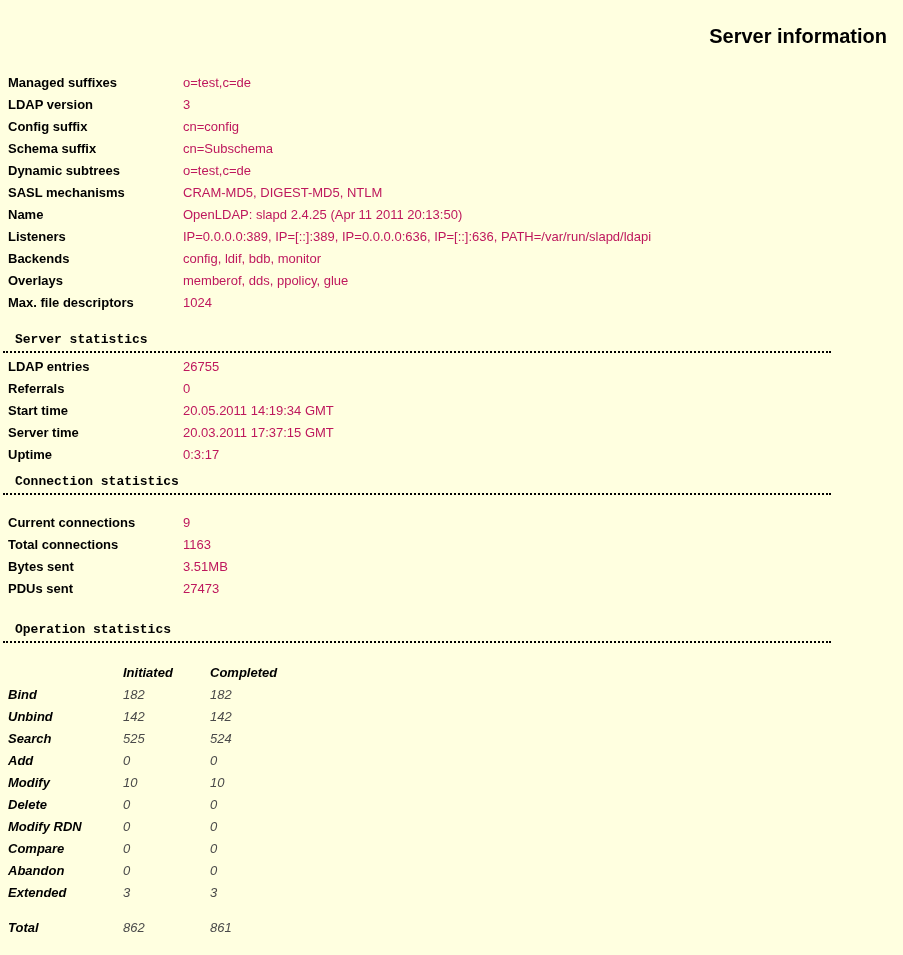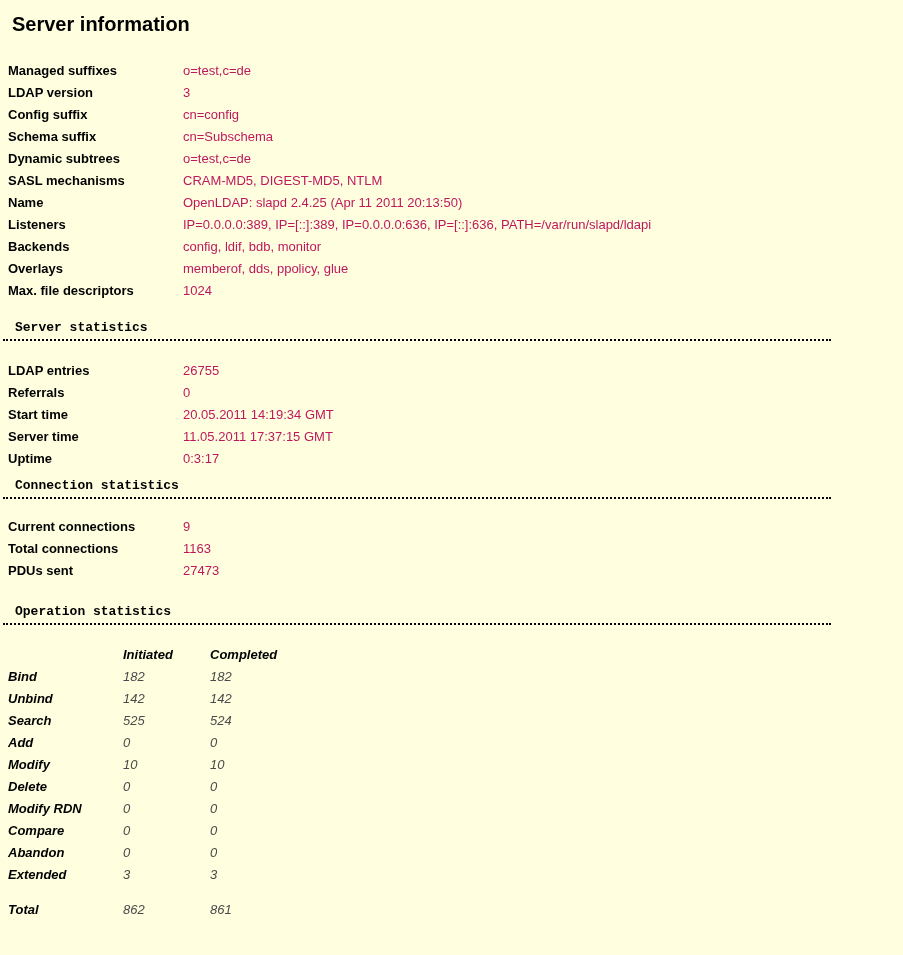--- a/index.html
+++ b/index.html
@@ -15,26 +15,27 @@
     color: #000000;
     overflow: hidden;
   }
   .page {
     padding: 8px 0 0 8px;
   }
   .page-title {
     font-size: 20px;
     line-height: 24px;
     font-weight: bold;
-    margin: 4px;
-    color: #000000;
+    margin: 16px;
+    color: #000000;
+    text-align: right;
   }
   .kv-list { margin: 0; }
   .kv-list.first { margin-top: 24px; }
-  .kv-list.stats-a { margin-top: 19px; }
+  .kv-list.stats-a { margin-top: 3px; }
   .kv-list.stats-b { margin-top: 17px; }
   .kv-row {
     line-height: 22px;
     white-space: nowrap;
   }
   .kv-label {
     display: inline-block;
     width: 175px;
     font-weight: bold;
     color: #000000;
@@ -130,35 +131,38 @@
     <div class="kv-row">
       <span class="kv-label">LDAP entries</span><span class="kv-value">26755</span>
     </div>
     <div class="kv-row">
       <span class="kv-label">Referrals</span><span class="kv-value">0</span>
     </div>
     <div class="kv-row">
       <span class="kv-label">Start time</span><span class="kv-value">20.05.2011 14:19:34 GMT</span>
     </div>
     <div class="kv-row">
-      <span class="kv-label">Server time</span><span class="kv-value">11.05.2011 17:37:15 GMT</span>
+      <span class="kv-label">Server time</span><span class="kv-value">20.03.2011 17:37:15 GMT</span>
     </div>
     <div class="kv-row">
       <span class="kv-label">Uptime</span><span class="kv-value">0:3:17</span>
     </div>
   </div>
 
   <div class="section-heading h2s">Connection statistics</div>
 
   <div class="kv-list stats-b">
     <div class="kv-row">
       <span class="kv-label">Current connections</span><span class="kv-value">9</span>
     </div>
     <div class="kv-row">
       <span class="kv-label">Total connections</span><span class="kv-value">1163</span>
+    </div>
+    <div class="kv-row">
+      <span class="kv-label">Bytes sent</span><span class="kv-value">3.51MB</span>
     </div>
     <div class="kv-row">
       <span class="kv-label">PDUs sent</span><span class="kv-value">27473</span>
     </div>
   </div>
 
   <div class="section-heading h3s">Operation statistics</div>
 
   <div class="op-table">
     <div class="op-row op-header">

